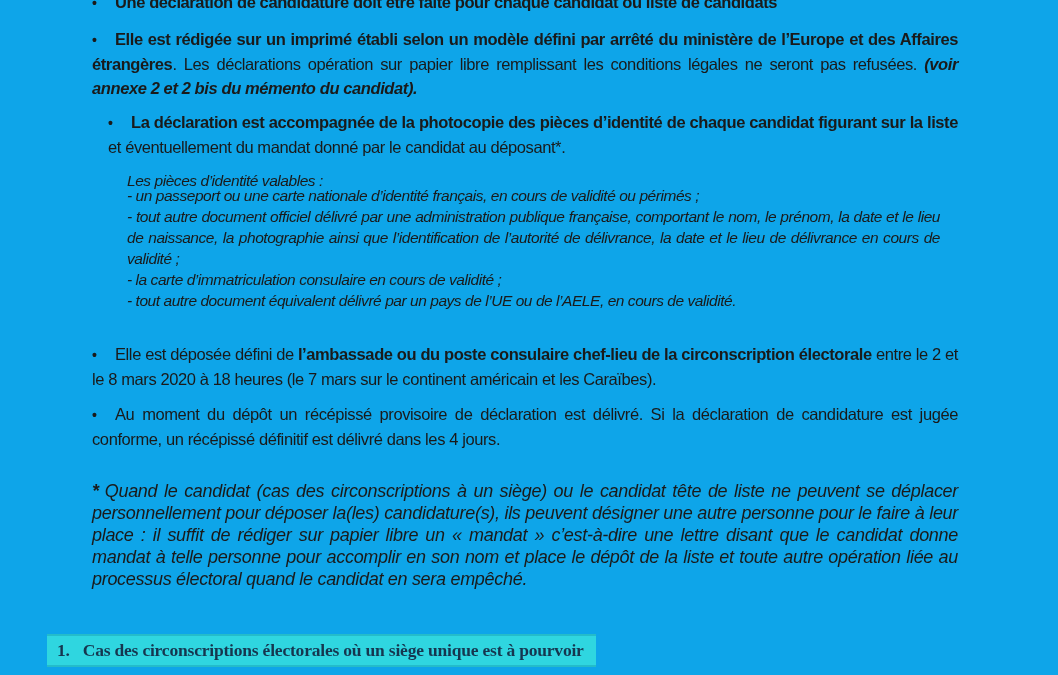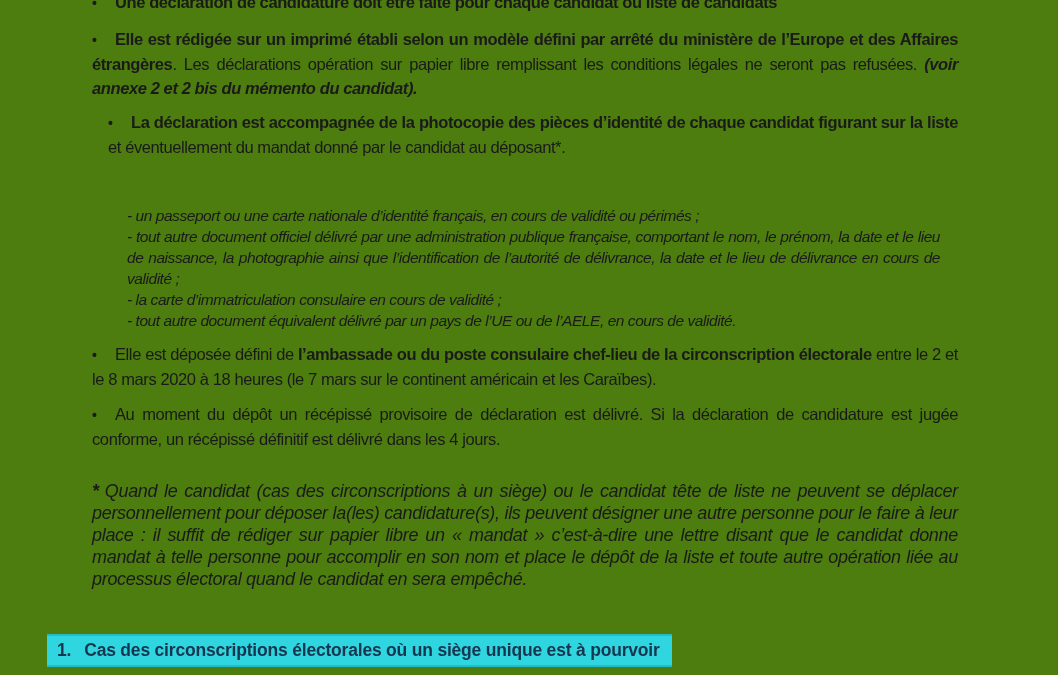--- a/index.html
+++ b/index.html
@@ -4,21 +4,21 @@
 <style>
   html, body {
     margin: 0; padding: 0;
     background: #ffffff;
     font-family: "Liberation Sans", sans-serif;
   }
   .page {
     position: relative;
     width: 1058px;
     height: 675px;
-    background: #4d7c0f;
+    background: #0ea5e9;
     overflow: hidden;
     color: #1a1a1a;
   }
   .block {
     position: absolute;
     left: 92px;
     right: 100px;
     text-align: justify;
     margin: 0;
   }
@@ -43,21 +43,21 @@
   .small-italic {
     font-style: italic;
     font-size: 15.5px;
     line-height: 21px;
     letter-spacing: -0.45px;
   }
   #id-intro { top: 170px; line-height: 22px; }
   #b1 { top: -10px; }
   #b2 { top: 27px;  }
   #b3 { top: 110px; margin-left: 16px; }
-  #id-list { top: 205px; }
+  #id-list { top: 185px; }
   #b4 { top: 342px; }
   #b5 { top: 402px; }
   #footnote {
     top: 480px;
     font-style: italic;
     font-size: 18px;
     line-height: 22px;
     letter-spacing: -0.3px;
   }
   #footnote .fmark { font-weight: bold; padding-right: 6px; }
@@ -90,37 +90,38 @@
   </p>
 
   <p id="b2" class="block body-text">
     <span class="bmark">•</span><span class="bold">Elle est rédigée sur un imprimé établi selon un modèle défini par arrêté du ministère de l’Europe et des Affaires étrangères</span><span>. Les déclarations opération sur papier libre remplissant les conditions légales ne seront pas refusées. </span><span class="bold-italic">(voir annexe 2 et 2 bis du mémento du candidat).</span>
   </p>
 
   <p id="b3" class="block body-text">
     <span class="bmark">•</span><span class="bold">La déclaration est accompagnée de la photocopie des pièces d’identité de chaque candidat figurant sur la liste</span><span> et éventuellement du mandat donné par le candidat au déposant*.</span>
   </p>
 
+  <p id="id-intro" class="block indented small-italic">Les pièces d’identité valables&nbsp;:</p>
 
   <div id="id-list" class="block indented small-italic">
     <div>- un passeport ou une carte nationale d’identité français, en cours de validité ou périmés&nbsp;;</div>
     <div>- tout autre document officiel délivré par une administration publique française, comportant le nom, le prénom, la date et le lieu de naissance, la photographie ainsi que l’identification de l’autorité de délivrance, la date et le lieu de délivrance en cours de validité&nbsp;;</div>
     <div>- la carte d’immatriculation consulaire en cours de validité&nbsp;;</div>
     <div>- tout autre document équivalent délivré par un pays de l’UE ou de l’AELE, en cours de validité.</div>
   </div>
 
   <p id="b4" class="block body-text">
     <span class="bmark">•</span><span>Elle est déposée défini de </span><span class="bold">l’ambassade ou du poste consulaire chef-lieu de la circonscription électorale</span><span> entre le 2 et le 8 mars 2020 à 18 heures (le 7 mars sur le continent américain et les Caraïbes).</span>
   </p>
 
   <p id="b5" class="block body-text">
     <span class="bmark">•</span><span>Au moment du dépôt un récépissé provisoire de déclaration est délivré. Si la déclaration de candidature est jugée conforme, un récépissé définitif est délivré dans les 4 jours.</span>
   </p>
 
   <p id="footnote" class="block">
     <span class="fmark">*</span><span>Quand le candidat (cas des circonscriptions à un siège) ou le candidat tête de liste ne peuvent se déplacer personnellement pour déposer la(les) candidature(s), ils peuvent désigner une autre personne pour le faire à leur place&nbsp;: il suffit de rédiger sur papier libre un «&nbsp;mandat&nbsp;» c’est-à-dire une lettre disant que le candidat donne mandat à telle personne pour accomplir en son nom et place le dépôt de la liste et toute autre opération liée au processus électoral quand le candidat en sera empêché.</span>
   </p>
 
-  <div id="heading" style="background: rgb(47, 214, 224); color: rgb(22, 54, 79);">
+  <div id="heading" style="background: rgb(47, 214, 224); color: rgb(22, 54, 79); font-family: Liberation Serif, serif;">
     <span class="hnum">1.</span><span>Cas des circonscriptions électorales où un siège unique est à pourvoir</span>
   </div>
 
 </div>
 
 </body></html>

